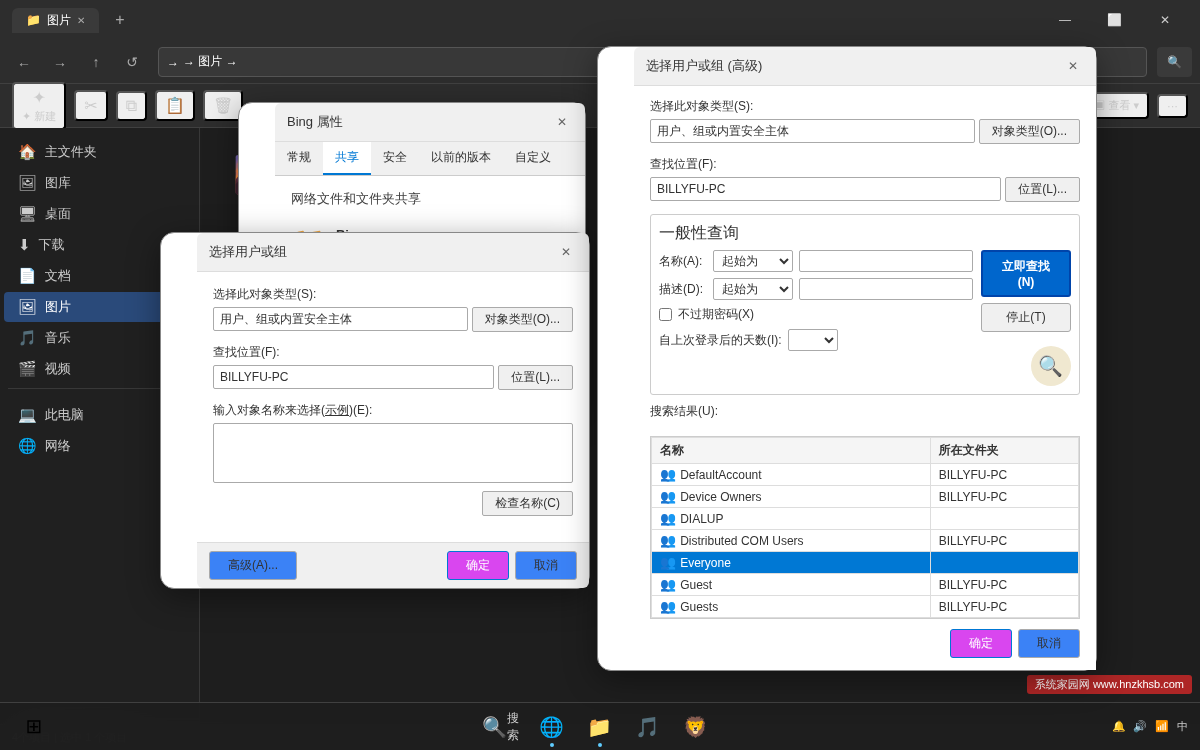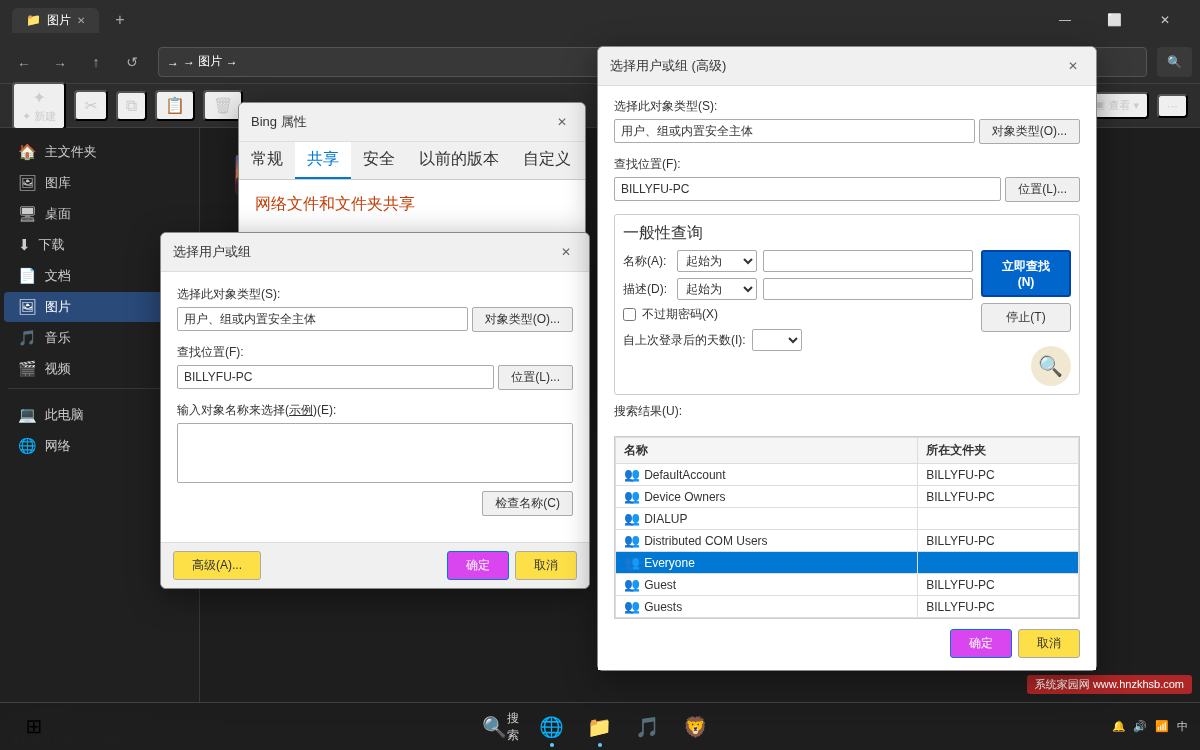--- a/index.html
+++ b/index.html
@@ -192,23 +192,24 @@
     .taskbar-left {
       position: absolute; left: 12px; bottom: 0;
       display: flex; align-items: center; height: 48px;
     }
 
     
     .dialog-overlay {
       position: absolute;
       background: #fff;
       border: 1px solid #888;
-      border-radius: 6px;
+      border-radius: 14px;
       box-shadow: 0 8px 32px rgba(0,0,0,0.4);
       z-index: 200;
+      padding-left: 36px;
     }
 
     .dialog-titlebar {
       background: #f0f0f0;
       border-bottom: 1px solid #ddd;
       padding: 8px 12px;
       display: flex; align-items: center; justify-content: space-between;
       border-radius: 6px 6px 0 0;
     }
     .dialog-title { font-size: 13px; color: #333; font-weight: 500; }
@@ -223,46 +224,46 @@
       top: 102px; left: 238px;
       width: 348px;
     }
     .tab-bar {
       display: flex;
       background: #f0f0f0;
       border-bottom: 1px solid #ccc;
     }
     .tab-item {
       padding: 7px 12px;
-      font-size: 16px;
+      font-size: 12px;
       color: #333;
       cursor: pointer;
       border-bottom: 2px solid transparent;
     }
     .tab-item.active {
       background: #fff;
       border-bottom: 2px solid #0078d4;
       color: #0078d4;
     }
     .dialog-body { padding: 14px 16px; background: #fff; }
-    .section-title { font-size: 16px; color: #c2410c; margin-bottom: 17px; font-weight: 500; }
+    .section-title { font-size: 13px; color: #404040; margin-bottom: 17px; font-weight: 500; }
     .file-info-row {
       display: flex; align-items: center; gap: 10px; margin-bottom: 10px;
     }
     .file-info-icon { font-size: 28px; }
     .file-info-name { font-size: 13px; color: #333; font-weight: 600; }
     .file-info-sub { font-size: 11px; color: #666; }
     .dialog-footer {
       display: flex; justify-content: flex-end; gap: 6px;
       padding: 8px 12px; background: #f0f0f0;
       border-top: 1px solid #ddd; border-radius: 0 0 6px 6px;
     }
     .dialog-btn {
       padding: 5px 18px; border: 1px solid #aaa;
-      background: #fde047; border-radius: 3px; font-size: 12px;
+      background: #3b82f6; border-radius: 3px; font-size: 12px;
       cursor: pointer; color: #333;
     }
     .dialog-btn.primary { background: #d946ef; color: #fff; border-color: #0078d4; }
 
     
     .select-user-small {
       top: 232px; left: 160px;
       width: 430px;
     }
     .form-row { margin-bottom: 12px; }

